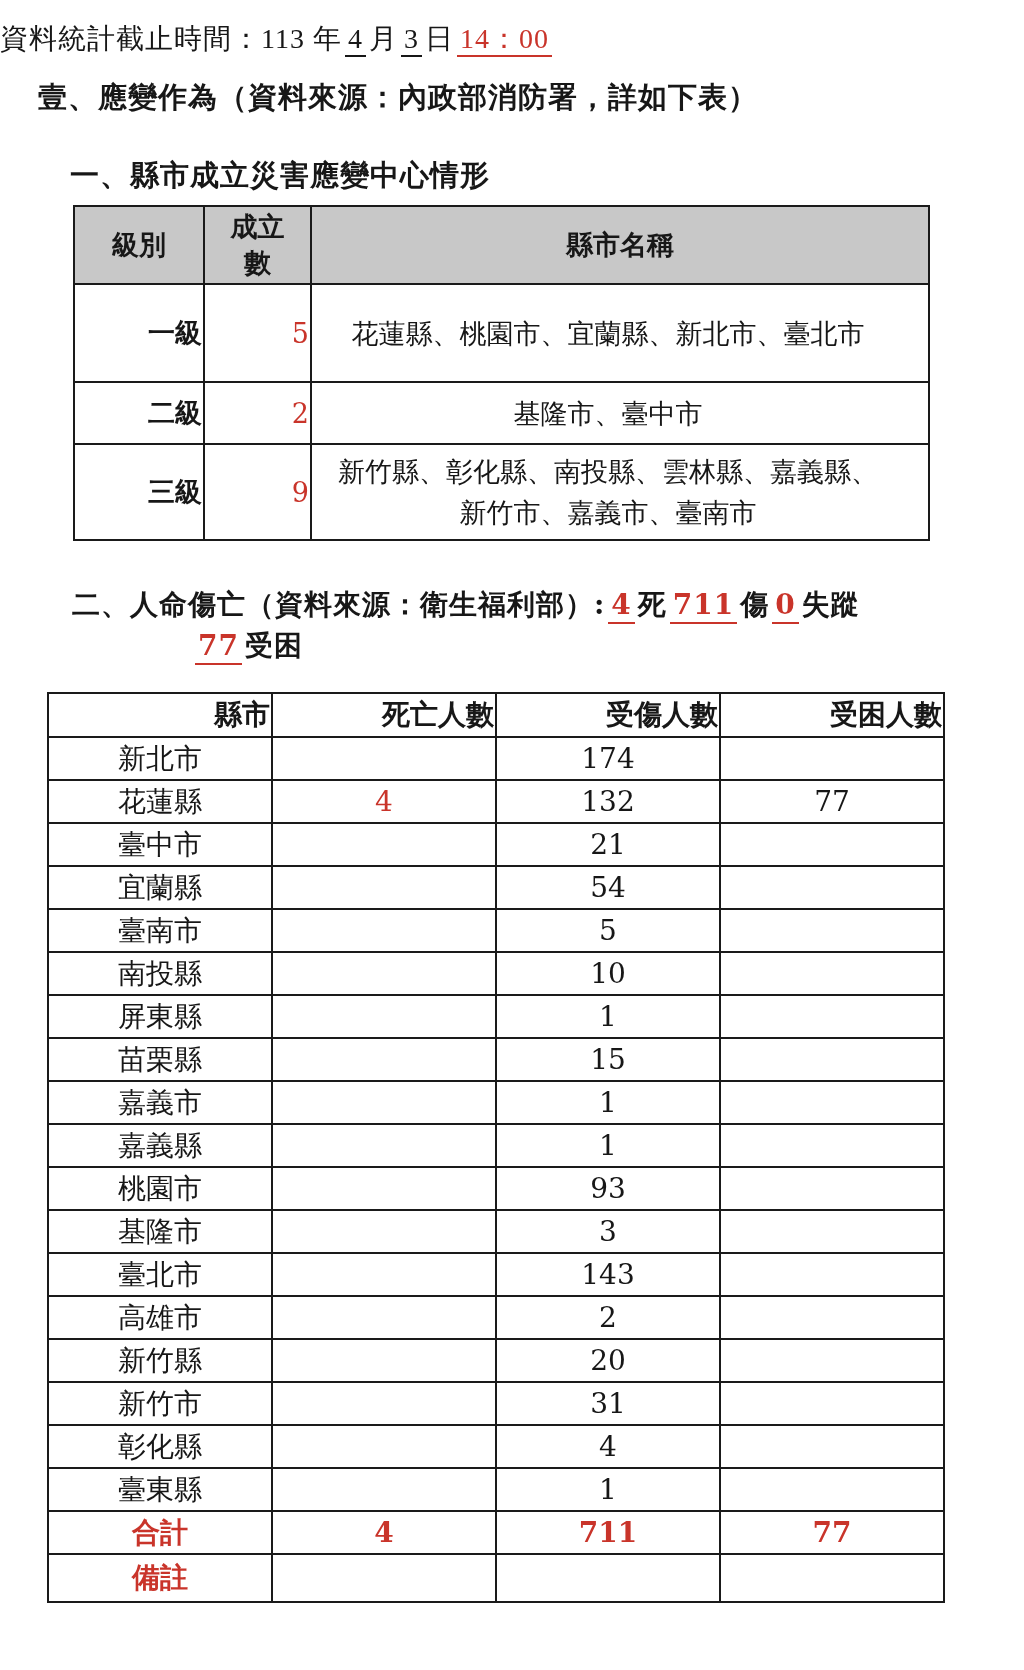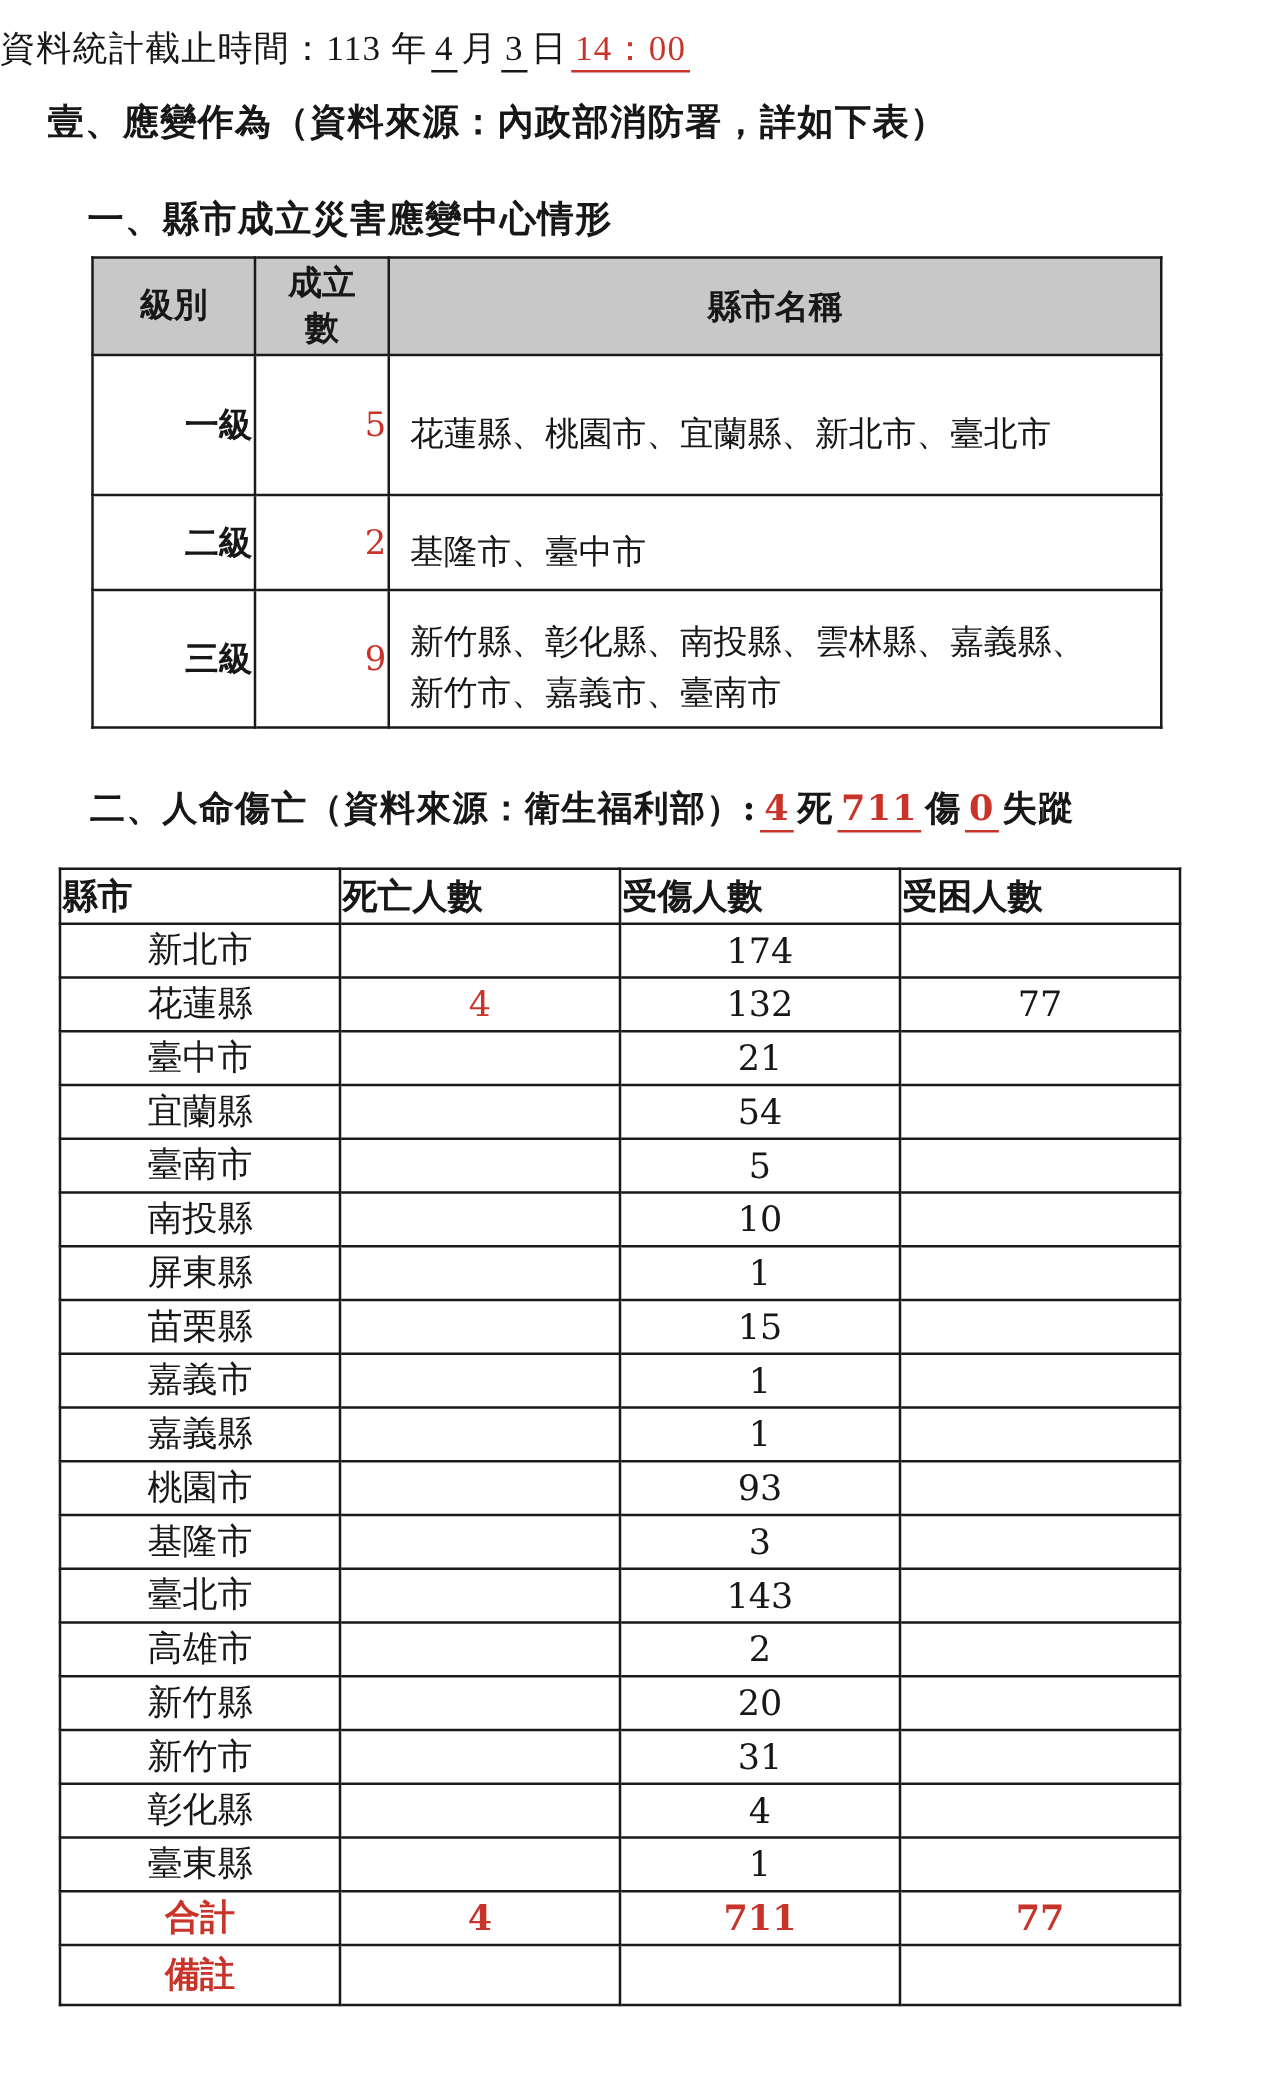--- a/index.html
+++ b/index.html
@@ -34,34 +34,34 @@
   th,td{border:2px solid var(--border);vertical-align:middle;word-break:break-all;}
 
   
   .t1{margin-left:73px;width:855px;font-size:27px;}
   .t1 col.c-level{width:130px;}
   .t1 col.c-count{width:107px;}
   .t1 col.c-cities{width:618px;}
   .t1 thead th{background:var(--header-gray);font-weight:bold;height:74px;text-align:center;}
   .t1 thead th .narrow{display:inline-block;max-width:2.3em;line-height:1.35;vertical-align:middle;}
   .t1 td{text-align:right;}
-  .t1 td.cities{text-align:left;padding:20px 40px 6px 16px;line-height:41px;}
+  .t1 td.cities{text-align:center;padding:6px 40px 6px 16px;line-height:41px;}
   .t1 td.level{font-weight:bold;}
   .t1 tr.r1 td{height:84px;}
   .t1 tr.r2 td{height:48px;}
   .t1 tr.r3 td{height:76px;}
 
   
   .sec2{font-size:28px;font-weight:bold;margin:44px 0 26px 72px;letter-spacing:1px;line-height:1.45;}
   .sec2 .line2{padding-left:120px;}
 
   
   .t2{margin-left:47px;width:895px;font-size:28px;}
   .t2 col{width:224px;}
-  .t2 thead th{font-weight:bold;height:40px;text-align:left;}
+  .t2 thead th{font-weight:bold;height:40px;text-align:right;}
   .t2 td{text-align:center;height:39px;}
   .t2 tr.total td{height:39px;font-weight:bold;color:var(--red);}
   .t2 tr.note td{height:44px;margin-top:16px;}
   .t2 tr.note td.note-label{font-weight:bold;color:var(--red);}
 </style>
 </head>
 <body>
 
 <div class="page">
 
@@ -103,20 +103,23 @@
         <td class="red">9</td>
         <td class="cities">新竹縣、彰化縣、南投縣、雲林縣、嘉義縣、新竹市、嘉義市、臺南市</td>
       </tr>
     </tbody>
   </table>
 
   <div class="sec2">
     <div>
       <span>二、人命傷亡（資料來源：衛生福利部）:</span><span class="u red">4</span><span>死</span><span class="u red">711</span><span>傷</span><span class="u red">0</span><span>失蹤</span>
     </div>
+    <div class="line2">
+      <span class="u red">77</span><span>受困</span>
+    </div>
   </div>
 
   <table class="t2">
     <colgroup>
         <col>
         <col>
         <col>
         <col>
       </colgroup>
     <thead>

